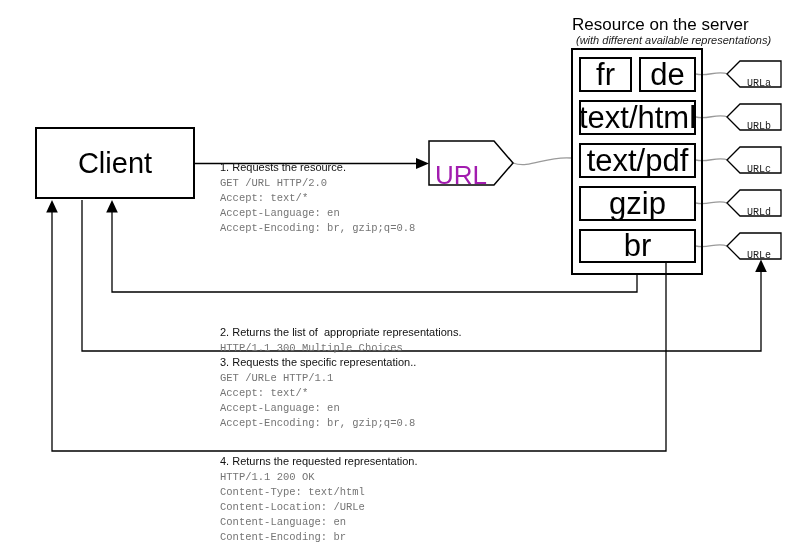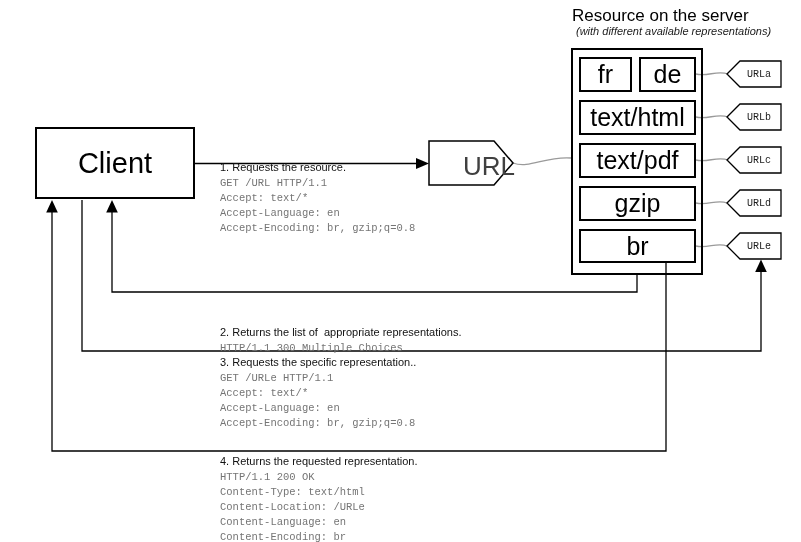--- a/index.html
+++ b/index.html
@@ -1,32 +1,32 @@
 <!DOCTYPE html>
 <html><head>
 <meta charset="utf-8">
 <style>
   html,body{margin:0;padding:0;background:#fff;}
   #stage{position:relative;width:801px;height:542px;background:#ffffff;overflow:hidden;
          font-family:"Liberation Sans",sans-serif;}
   #wires{position:absolute;left:0;top:0;width:801px;height:542px;}
-  .abs{position:absolute;}
+  .abs{position:absolute;margin-top:9px;}
   .box{position:absolute;box-sizing:border-box;border:2px solid #000;background:#fff;
        display:flex;align-items:center;justify-content:center;color:#000;}
   .client-box{left:35px;top:127px;width:160px;height:72px;font-size:29px;border-width:2px;}
   .server-box{left:571px;top:48px;width:132px;height:227px;border-width:2px;background:transparent;}
-  .rep{font-size:25px;border-width:2px;}
+  .rep{font-size:31px;border-width:2px;}
   .rep-fr{left:579px;top:57px;width:53px;height:35px;}
   .rep-de{left:639px;top:57px;width:57px;height:35px;}
   .rep-html{left:579px;top:100px;width:117px;height:35px;}
   .rep-pdf{left:579px;top:143px;width:117px;height:35px;}
   .rep-gzip{left:579px;top:186px;width:117px;height:35px;}
   .rep-br{left:579px;top:229px;width:117px;height:34px;}
   .url-label{left:429px;top:141px;width:64px;height:50px;display:flex;align-items:center;
-             justify-content:center;font-size:26px;color:#404040;padding-left:28px;}
+             justify-content:center;font-size:26px;color:#a21caf;}
   .diagram-title{left:572px;top:6px;font-size:17px;color:#000;white-space:pre;}
   .diagram-subtitle{left:576px;top:25px;font-size:11px;font-style:italic;color:#1a1a1a;white-space:pre;}
   .tag-label{width:44px;height:26px;display:flex;align-items:center;justify-content:center;
              font-family:"Liberation Mono",monospace;font-size:10px;color:#1a1a1a;}
   .tag-a{left:737px;top:61px;} .tag-b{left:737px;top:104px;} .tag-c{left:737px;top:147px;}
   .tag-d{left:737px;top:190px;} .tag-e{left:737px;top:233px;}
   .step{position:absolute;left:220px;}
   .step-1{top:160px;} .step-2{top:293px;margin-top:32px;} .step-3{top:355px;} .step-4{top:454px;}
   .step-label{font-size:11px;line-height:14px;color:#111;white-space:pre;}
   .step-mono{margin-top:2px;}
@@ -101,21 +101,21 @@
 
   <div class="abs tag-label tag-a">URLa</div>
   <div class="abs tag-label tag-b">URLb</div>
   <div class="abs tag-label tag-c">URLc</div>
   <div class="abs tag-label tag-d">URLd</div>
   <div class="abs tag-label tag-e">URLe</div>
 
   <div class="step step-1">
     <div class="step-label">1. Requests the resource.</div>
     <div class="step-mono">
-      <div class="mono-line">GET /URL HTTP/1.1</div>
+      <div class="mono-line">GET /URL HTTP/2.0</div>
       <div class="mono-line">Accept: text/*</div>
       <div class="mono-line">Accept-Language: en</div>
       <div class="mono-line">Accept-Encoding: br, gzip;q=0.8</div>
     </div>
   </div>
 
   <div class="step step-2">
     <div class="step-label">2. Returns the list of  appropriate representations.</div>
     <div class="step-mono">
       <div class="mono-line">HTTP/1.1 300 Multiple Choices</div>

